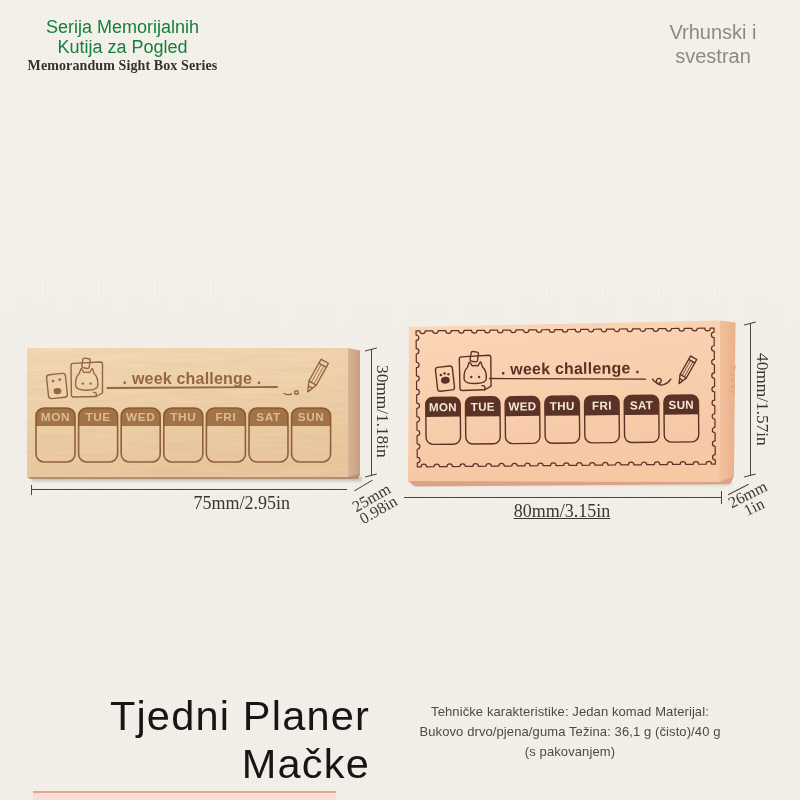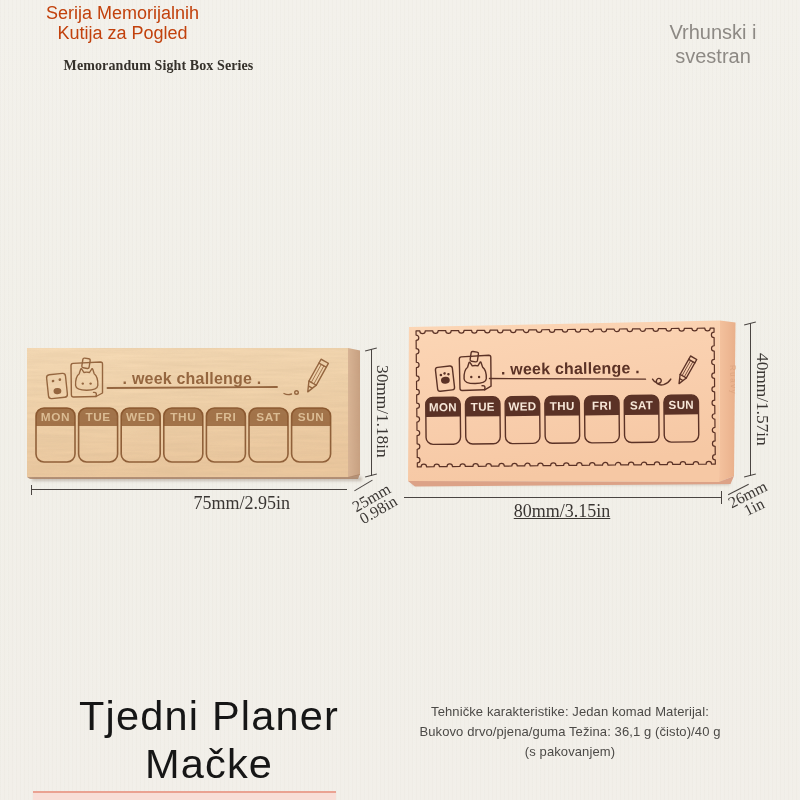--- a/index.html
+++ b/index.html
@@ -10,23 +10,23 @@
       repeating-linear-gradient(90deg, rgba(120,110,95,0.022) 0 1px, rgba(0,0,0,0) 1px 4px),
       repeating-linear-gradient(90deg, rgba(255,255,255,0.035) 0 2px, rgba(0,0,0,0) 2px 7px),
       linear-gradient(180deg,#f3f1eb 0%,#f1efe8 55%,#f2efe9 100%);}
   .abs{position:absolute;}
   .ser{font-family:"Liberation Serif",serif;}
 </style></head>
 <body>
 
 <div class="tex"></div>
 
-<div class="abs" style="left:0;top:3px;width:245px;text-align:center;color:#c2410c;font-size:18px;line-height:20px;">Serija Memorijalnih<br>Kutija za Pogled</div>
-
-<div class="abs ser" style="left:0;top:58px;width:245px;text-align:center;color:#35312b;font-size:14px;font-weight:bold;letter-spacing:0.1px;padding-left:36px;">Memorandum Sight Box Series</div>
+<div class="abs" style="left:0;top:17px;width:245px;text-align:center;color:#15803d;font-size:18px;line-height:20px;">Serija Memorijalnih<br>Kutija za Pogled</div>
+
+<div class="abs ser" style="left:0;top:58px;width:245px;text-align:center;color:#35312b;font-size:14px;font-weight:bold;letter-spacing:0.1px;">Memorandum Sight Box Series</div>
 
 <div class="abs" style="left:613px;top:20px;width:200px;text-align:center;color:#8d8984;font-size:20px;line-height:24px;">Vrhunski i<br>svestran</div>
 
 <svg class="abs" style="left:20px;top:340px;" width="350" height="150" viewBox="0 0 350 150">
   <defs>
     <linearGradient id="wood" x1="0" y1="0" x2="0.25" y2="1">
       <stop offset="0" stop-color="#f9deb9"></stop>
         <stop offset="0.45" stop-color="#f4d6ae"></stop>
         <stop offset="1" stop-color="#eecaa0"></stop>
     </linearGradient>
@@ -245,15 +245,15 @@
 <div class="abs" style="left:720.5px;top:491px;width:1.2px;height:13px;background:#4a4542;"></div>
 
 <div class="abs ser" style="left:462px;top:501px;width:200px;text-align:center;color:#3a3633;font-size:18px;text-decoration:underline;">80mm/3.15in</div>
 
 <div class="abs" style="left:727px;top:489px;width:23px;height:1.4px;background:#4a4542;transform:rotate(-27deg);"></div>
 
 <div class="abs ser" style="left:722px;top:487px;width:58px;color:#3a3633;font-size:16px;line-height:14px;transform:rotate(-27deg);text-align:center;">26mm<br>1in</div>
 
 <div class="abs" style="left:33px;top:791px;width:303px;height:9px;background:#f8ded7;border-top:2px solid #eaa292;"></div>
 
-<div class="abs" style="left:0;top:692px;width:370px;text-align:center;color:#161616;font-size:41.5px;letter-spacing:1.2px;line-height:48px;padding-left:24px;">Tjedni Planer<br>Mačke</div>
+<div class="abs" style="left:0;top:692px;width:370px;text-align:right;color:#161616;font-size:41.5px;letter-spacing:1.2px;line-height:48px;">Tjedni Planer<br>Mačke</div>
 
 <div class="abs" style="left:370px;top:702px;width:400px;text-align:center;color:#4c4a47;font-size:13px;letter-spacing:0.1px;line-height:20px;">Tehničke karakteristike: Jedan komad Materijal:<br>Bukovo drvo/pjena/guma Težina: 36,1 g (čisto)/40 g<br>(s pakovanjem)</div>
 
 </body></html>

